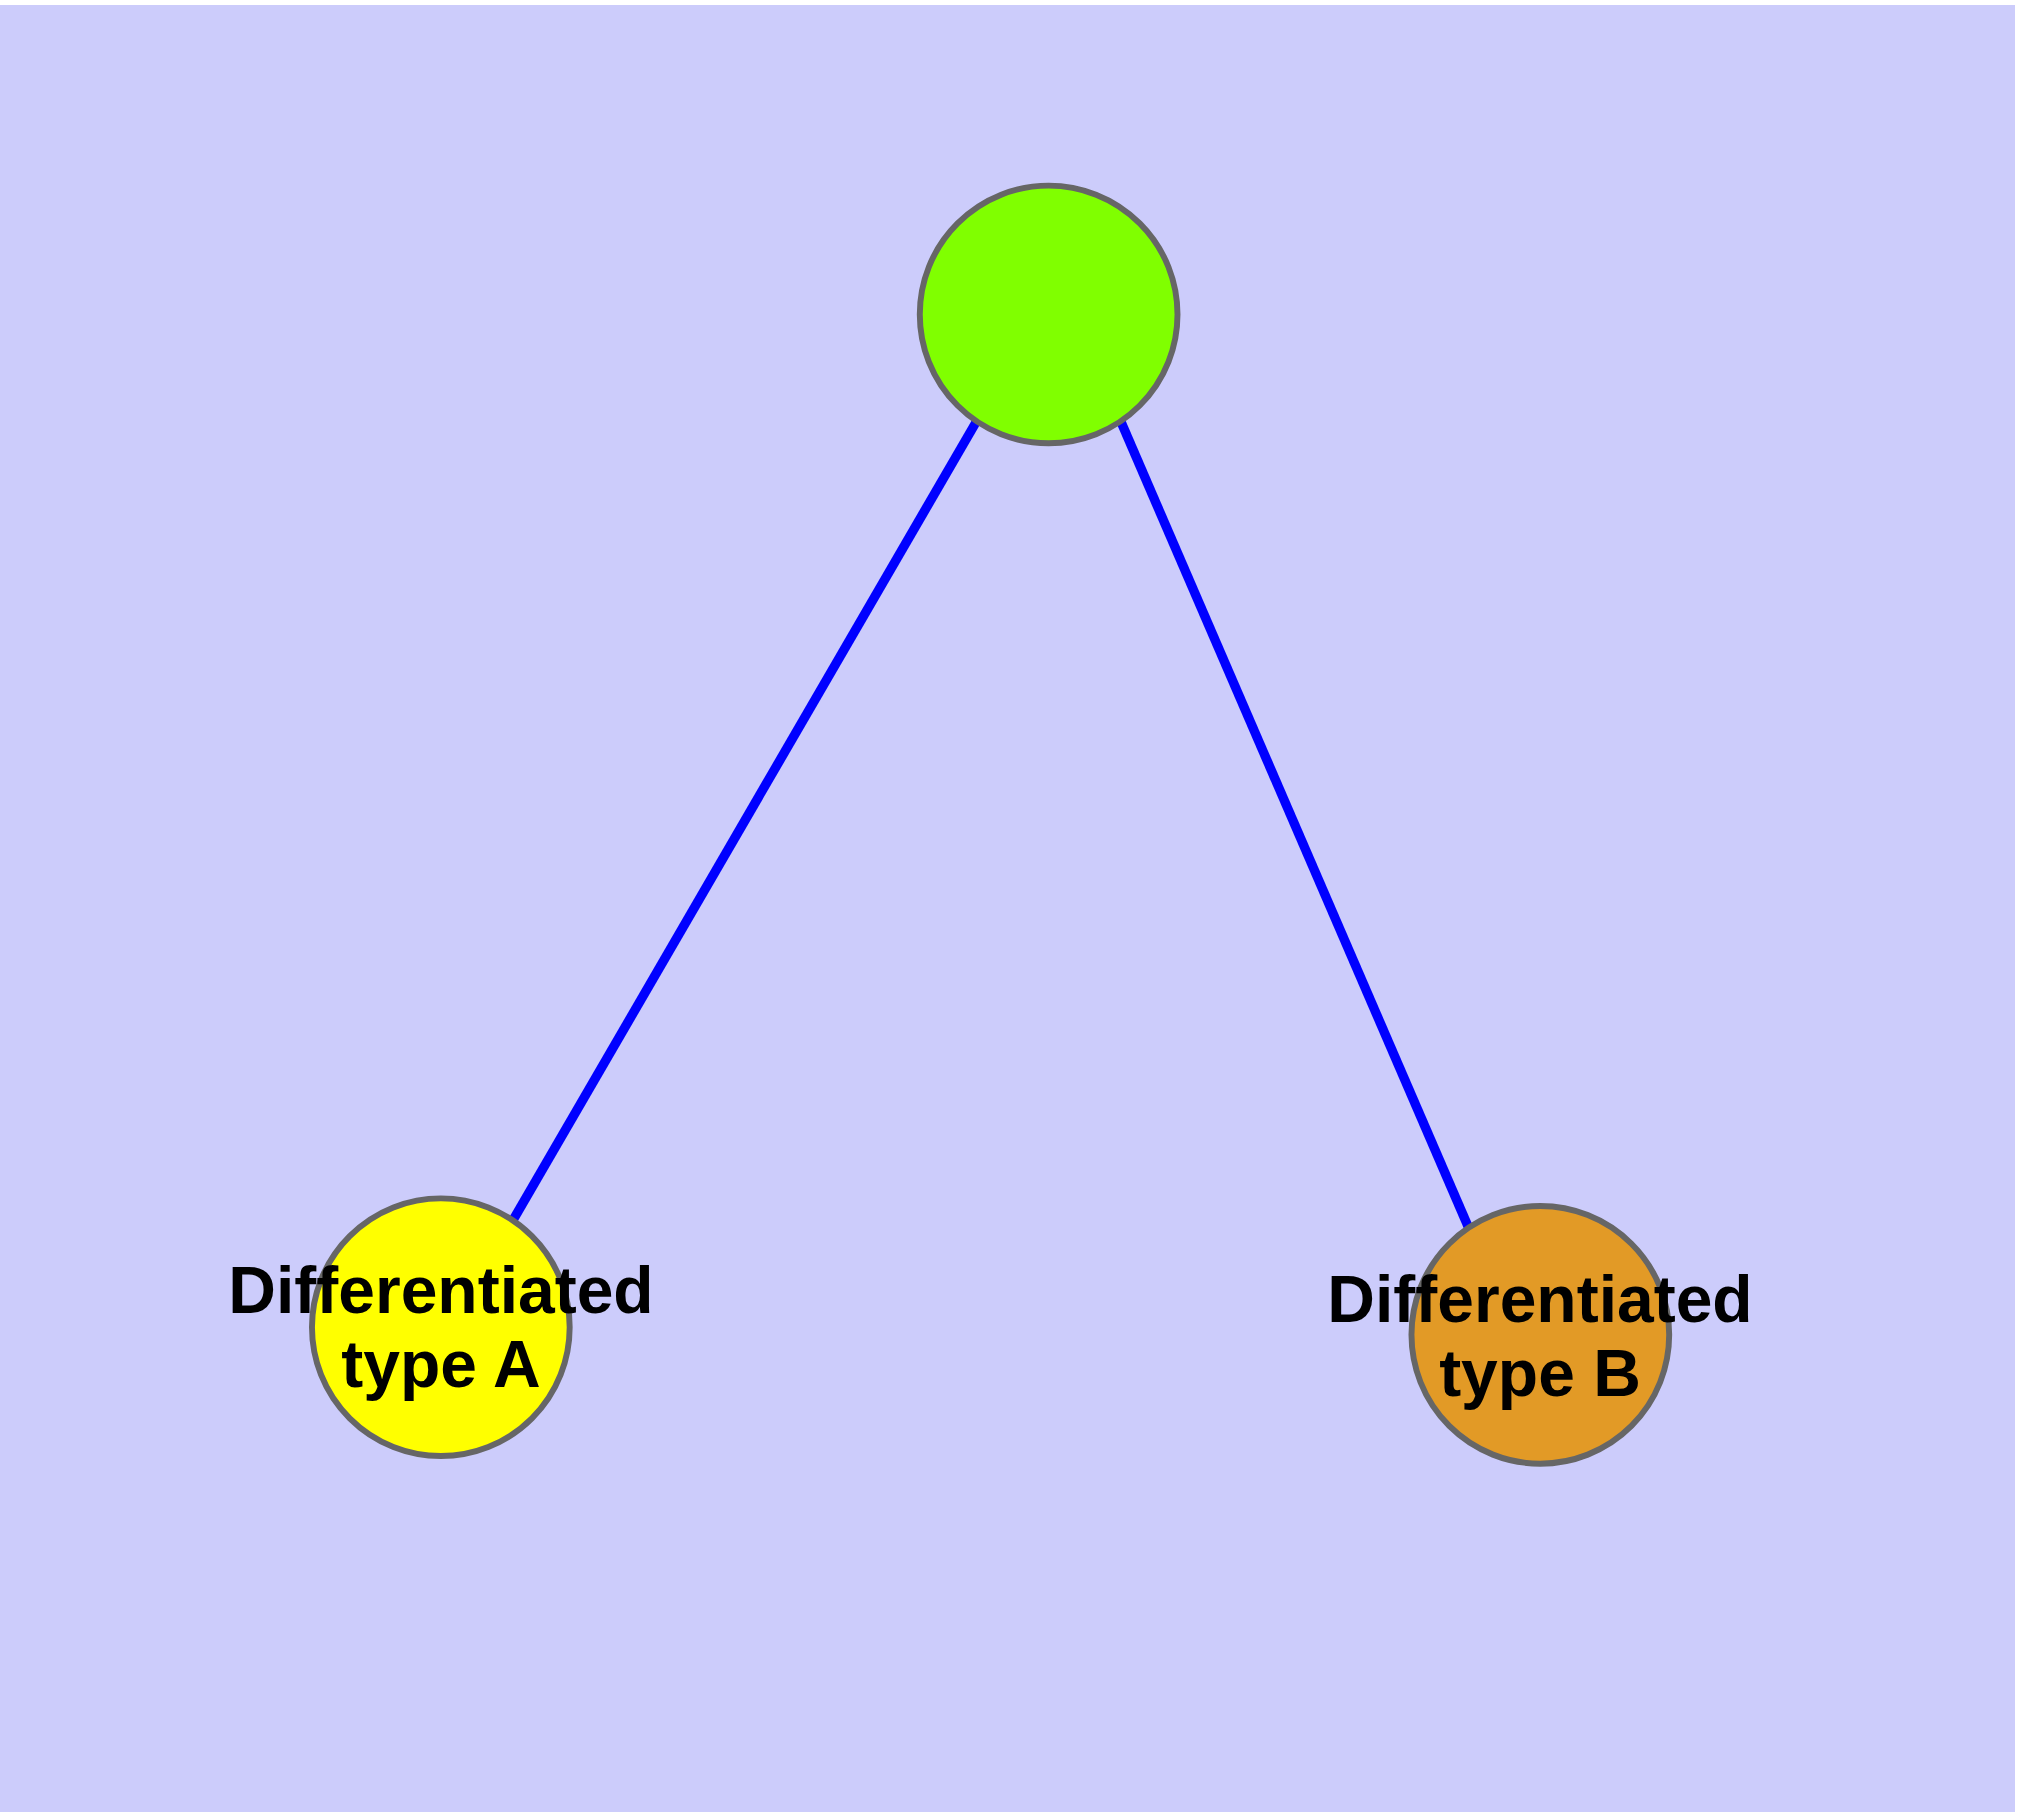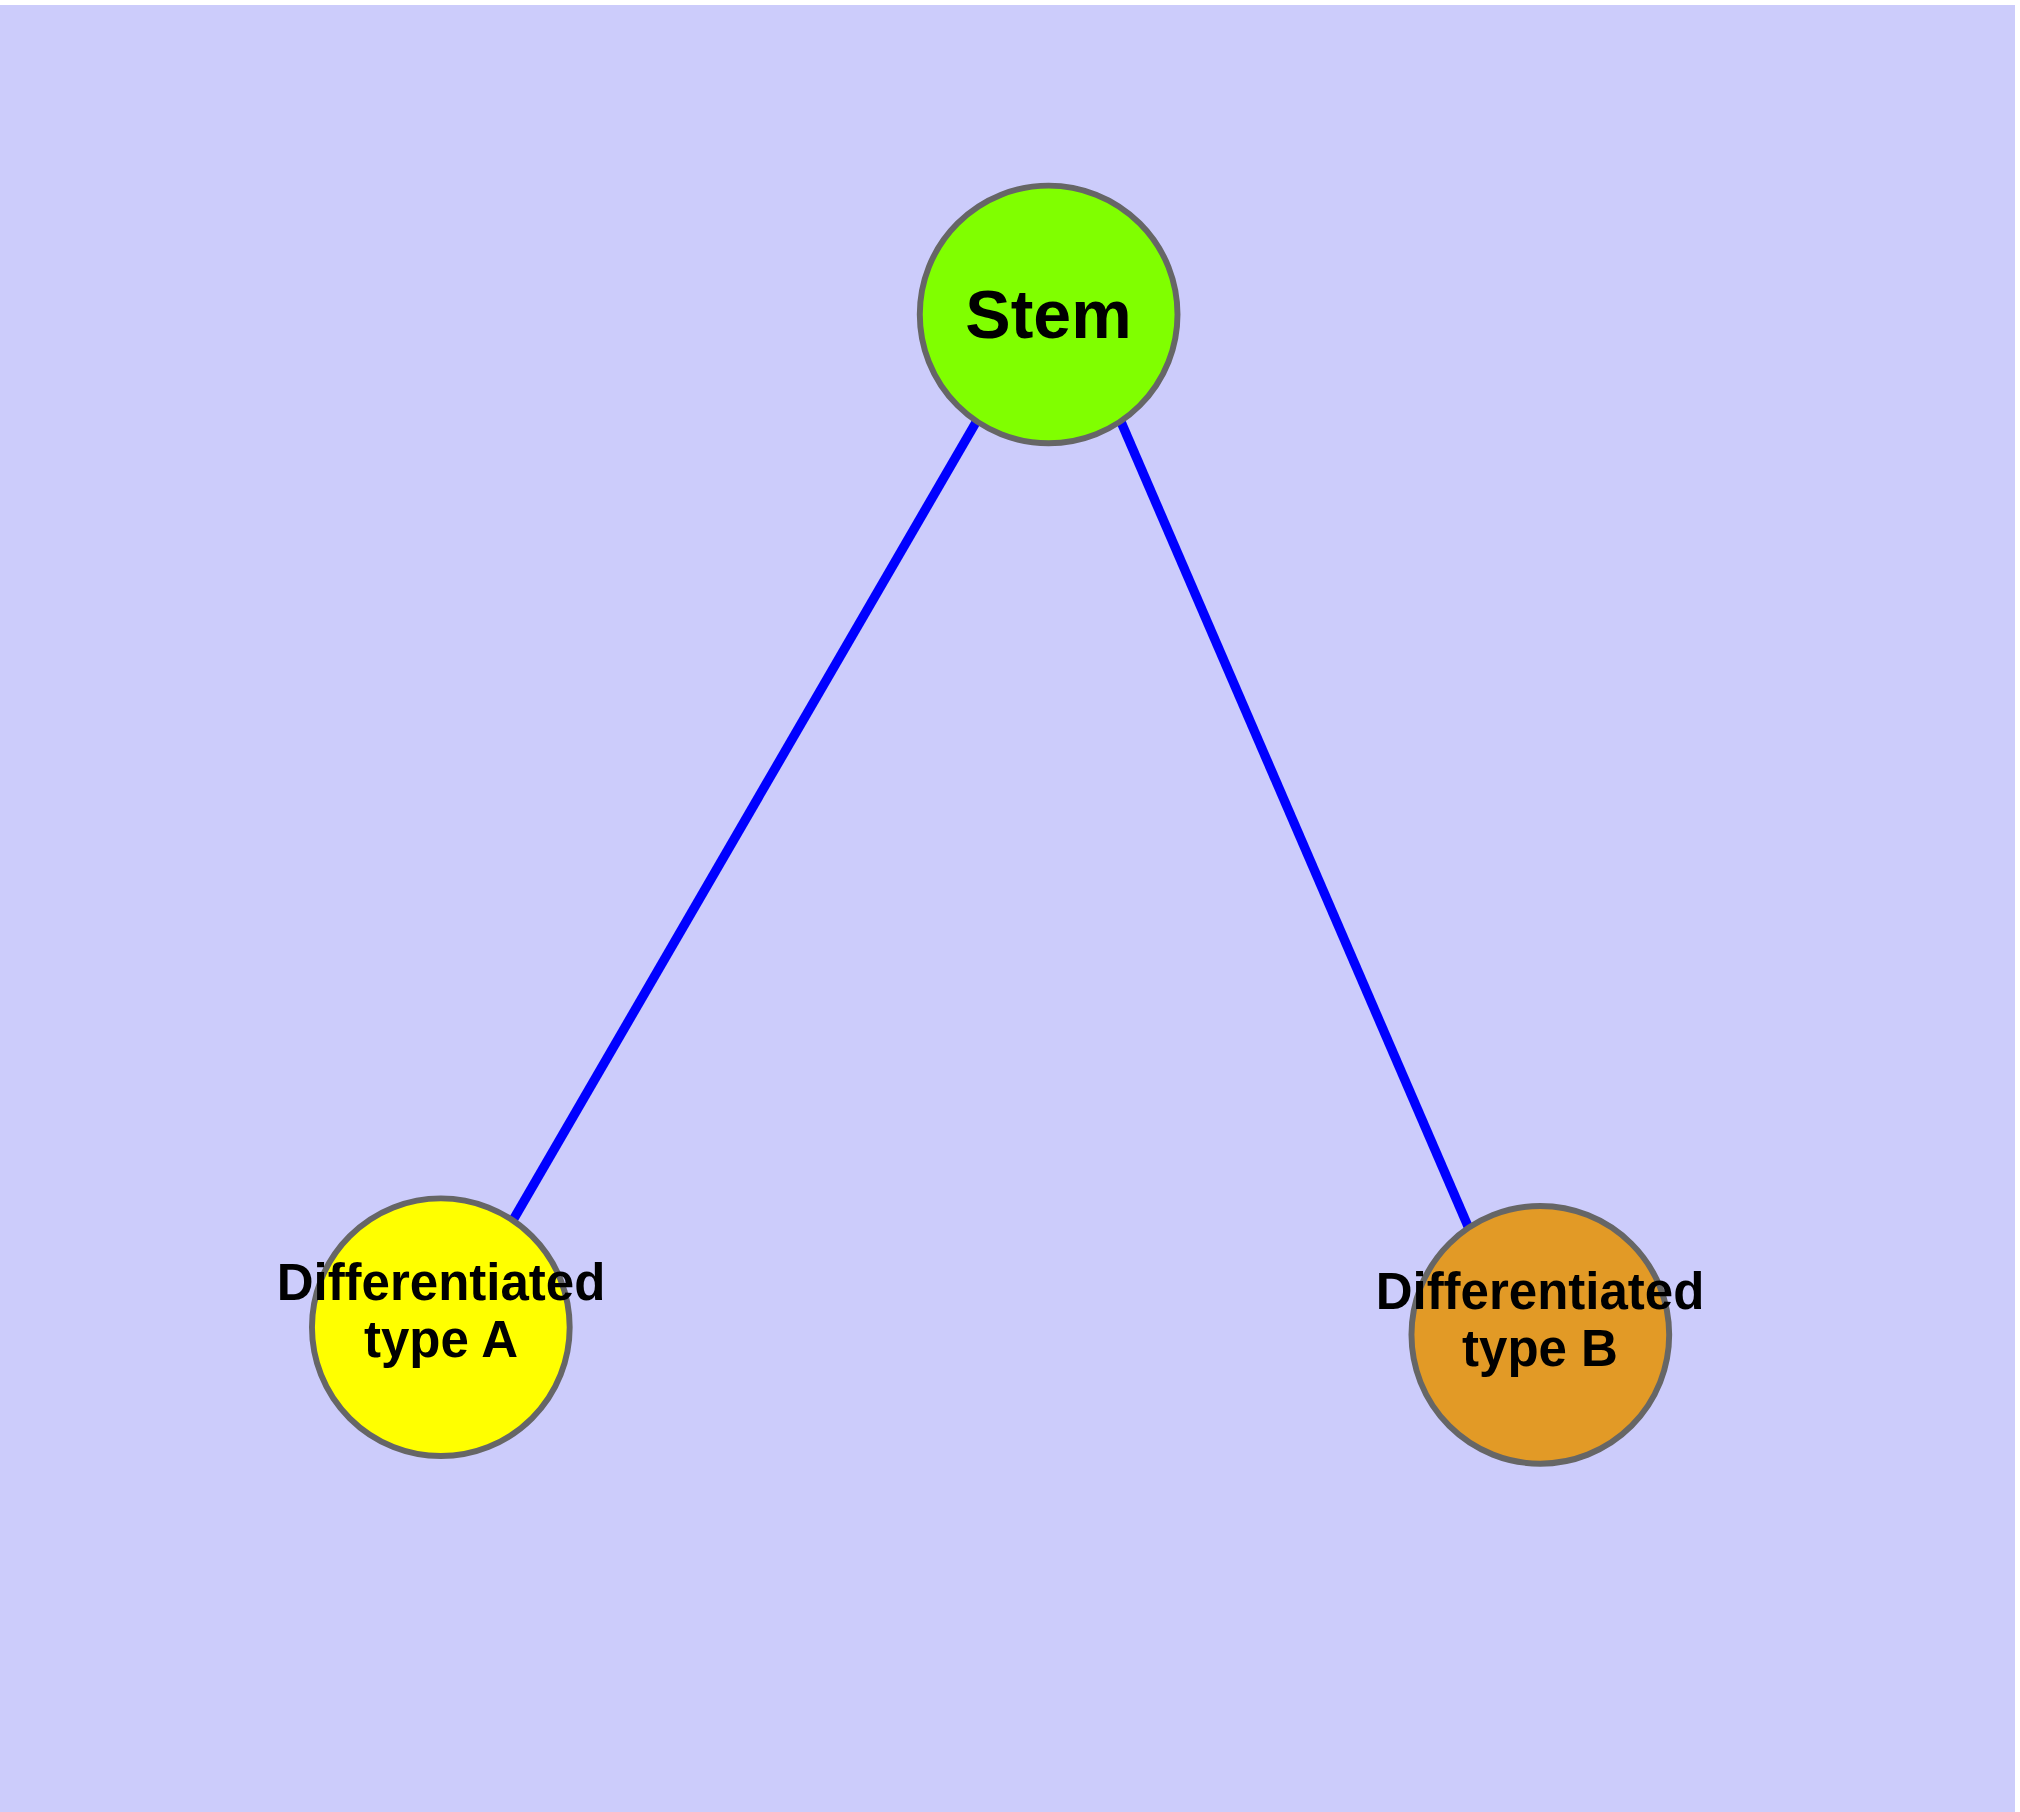--- a/index.html
+++ b/index.html
@@ -38,21 +38,21 @@
     text-align: center;
     line-height: 1.12;
     white-space: pre;
     pointer-events: none;
     -webkit-font-smoothing: antialiased;
   }
   .node-label.stem {
     font-size: 68px;
   }
   .node-label.child {
-    font-size: 51px;
+    font-size: 66px;
   }
 </style>
 </head>
 <body>
 
 <div id="stage">
 
   <div id="canvas-bg"></div>
 
   <svg id="graph-svg" viewBox="0 0 2384 2138" preserveAspectRatio="none">
@@ -60,21 +60,20 @@
       <line x1="1152" y1="497" x2="605" y2="1440" stroke="#0000ff" stroke-width="11" stroke-linecap="butt"></line>
       <line x1="1322" y1="497" x2="1733" y2="1450" stroke="#0000ff" stroke-width="11" stroke-linecap="butt"></line>
     </g>
     <g>
       <circle cx="1237" cy="371" r="152" fill="#80ff00" stroke="#666666" stroke-width="7"></circle>
       <circle cx="520" cy="1566" r="152" fill="#ffff00" stroke="#666666" stroke-width="7"></circle>
       <circle cx="1817" cy="1575" r="152" fill="#e29a26" stroke="#666666" stroke-width="7"></circle>
     </g>
   </svg>
 
-  <div class="node-label stem" style="left:794px; top:276px; width:509px;">Stem</div>
 
   <div class="node-label child" style="left:17px; top:1254px; width:848px;">Differentiated
 type A</div>
 
   <div class="node-label child" style="left:1116px; top:1263px; width:848px;">Differentiated
 type B</div>
 
 </div>
 
 

